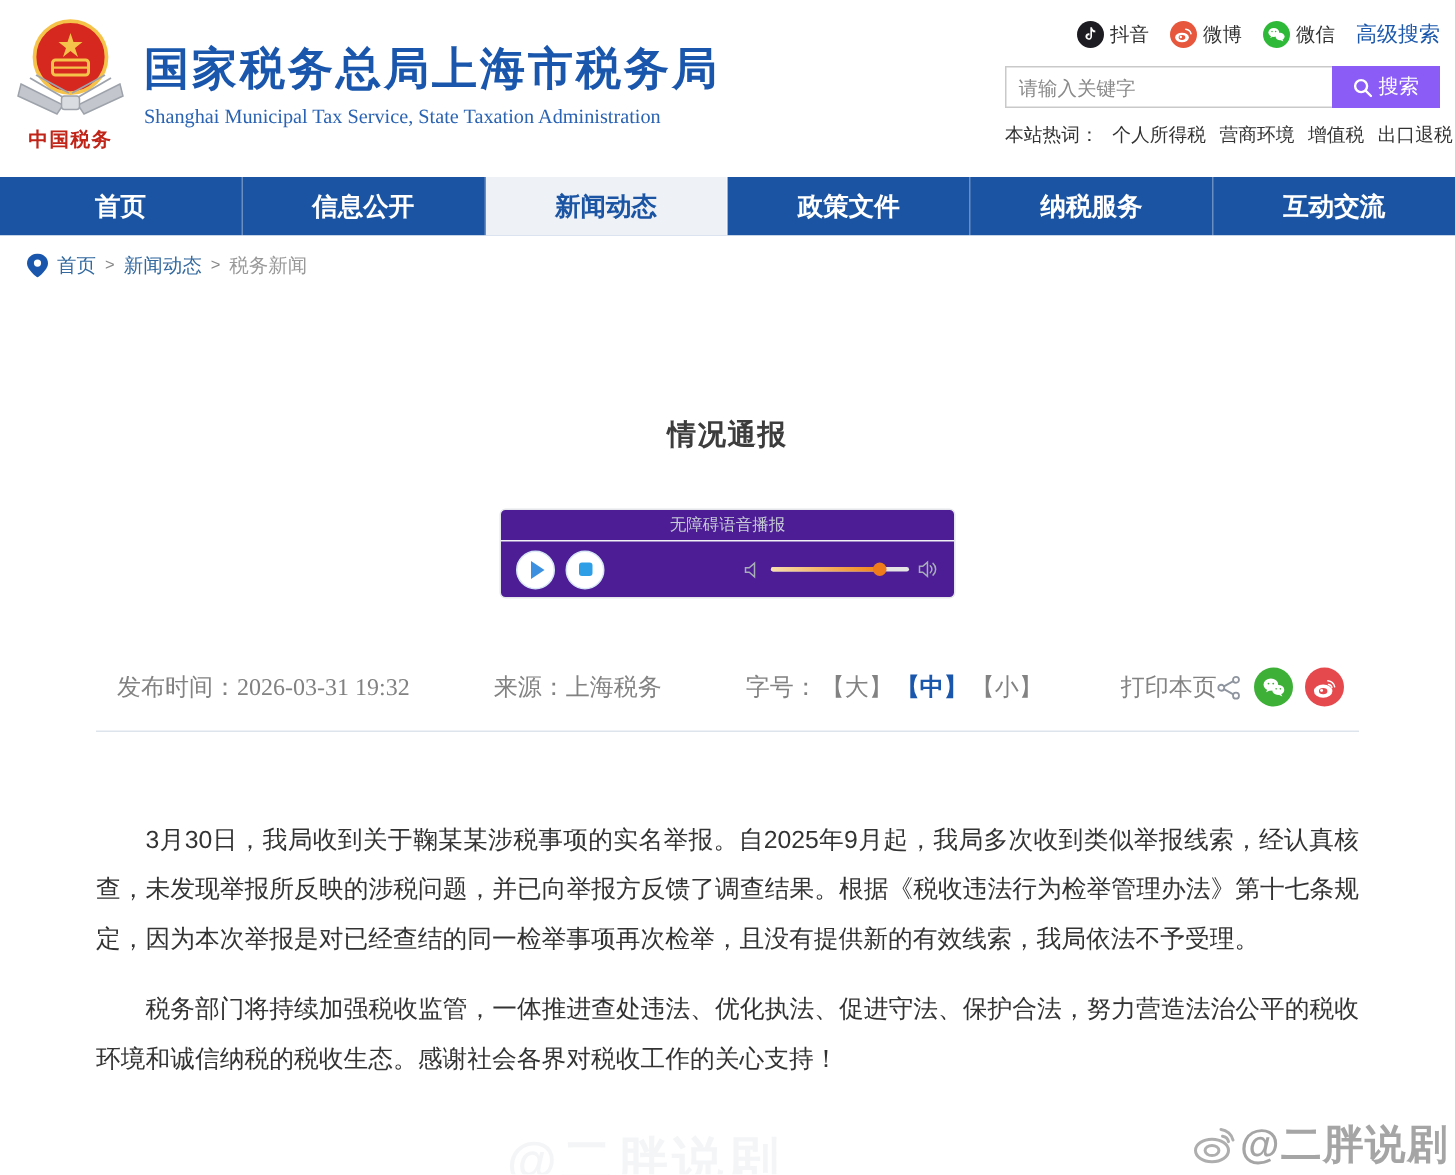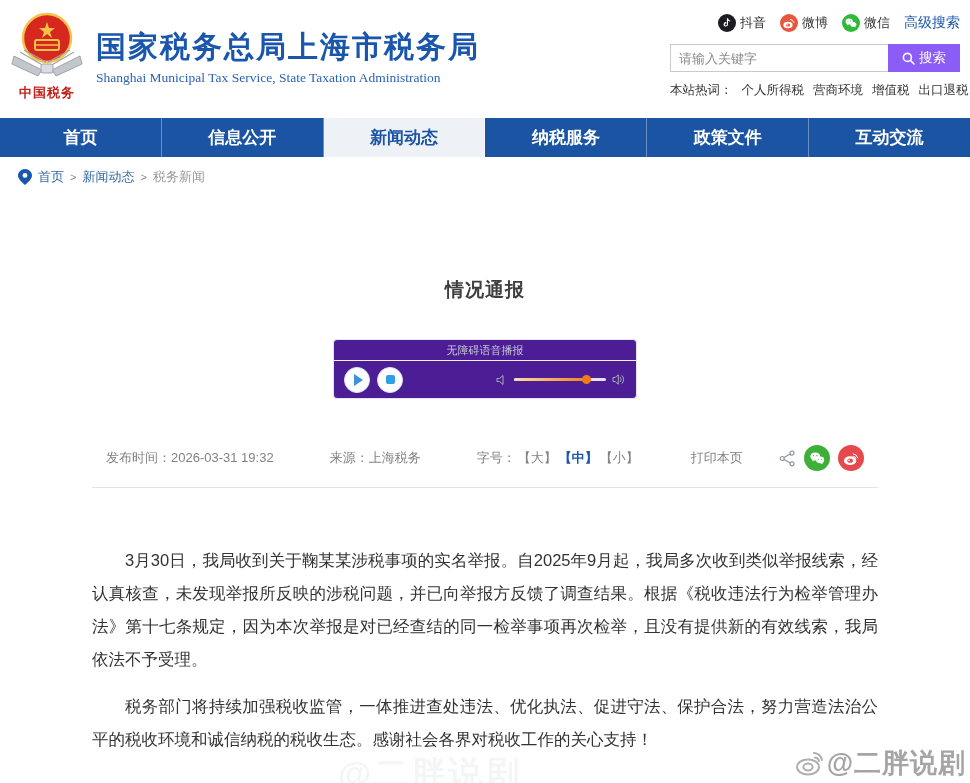--- a/index.html
+++ b/index.html
@@ -35,35 +35,35 @@
   .nav-item:last-child { border-right:none; }
   .nav-item.active { background:#eef1f6; color:#1a54a2; }
 
   
   .breadcrumb { height:40px; display:flex; align-items:center; padding-left:18px; font-size:13px; background:#fff; gap:6px; }
   .breadcrumb a { color:#33699f; text-decoration:none; cursor:pointer; }
   .breadcrumb .sep { color:#8a8a8a; font-size:11px; }
   .breadcrumb .current { color:#999; }
 
   
-  .article { padding:0 92px; }
+  .article { padding:0 64px; }
   .article-title { text-align:center; font-size:19px; font-weight:bold; color:#3d3d3d; margin-top:80px; letter-spacing:1px; }
 
   .player { width:304px; margin:36px auto 0; border:1px solid #e4e6ea; border-radius:4px; background:#4c1d95; }
   .player-caption { height:21px; line-height:21px; text-align:center; font-size:11px; color:#c6cbd6; border-bottom:1px solid #f0f1f4; }
   .player-controls { height:37px; display:flex; align-items:center; padding:0 10px; }
   .pbtn { width:26px; height:26px; border-radius:50%; background:#fff; border:1px solid #d6e6f6; display:flex; align-items:center; justify-content:center; cursor:pointer; margin-right:7px; }
   .play-tri { width:0; height:0; border-left:9px solid #3d8fe0; border-top:6px solid transparent; border-bottom:6px solid transparent; margin-left:2px; }
   .stop-sq { width:9px; height:9px; background:#2e9fe6; border-radius:2px; }
   .vol-group { margin-left:auto; display:flex; align-items:center; gap:6px; }
   .vol-track { position:relative; width:92px; height:3px; border-radius:2px; background:#e4e4e4; cursor:pointer; }
   .vol-fill { position:absolute; left:0; top:0; height:3px; width:78%; border-radius:2px; background:linear-gradient(90deg,#f7dfae,#f08519); }
   .vol-thumb { position:absolute; top:-3px; left:78%; width:9px; height:9px; margin-left:-4px; border-radius:50%; background:#ef7b1a; cursor:grab; }
 
-  .meta-row { display:flex; align-items:center; margin-top:46px; padding:0 14px 16px 14px; border-bottom:1px solid #dde4ec; font-size:13px; color:#828282; }
+  .meta-row { display:flex; align-items:center; margin-top:46px; padding:0 14px 16px 14px; border-bottom:1px solid #dde4ec; font-size:16px; color:#828282;font-family:Liberation Serif, serif; }
   .meta-item { white-space:nowrap; }
   .meta-src { margin-left:56px; }
   .meta-size { margin-left:56px; display:flex; gap:2px; }
   .fs-opt { cursor:pointer; color:#828282; }
   .fs-opt.active { color:#1a57ac; font-weight:bold; }
   .meta-print { margin-left:52px; cursor:pointer; color:#828282; }
   .share-group { margin-left:auto; display:flex; align-items:center; gap:8px; }
   .share-circle { width:26px; height:26px; border-radius:50%; display:flex; align-items:center; justify-content:center; cursor:pointer; }
   .share-wechat { background:#3eb038; }
   .share-weibo  { background:#e6494d; }
@@ -165,22 +165,22 @@
         <a>增值税</a>
         <a>出口退税</a>
       </div>
     </div>
   </header>
 
   <nav class="main-nav">
     <div class="nav-item">首页</div>
     <div class="nav-item">信息公开</div>
     <div class="nav-item active">新闻动态</div>
+    <div class="nav-item">政策文件</div>
     <div class="nav-item">纳税服务</div>
-    <div class="nav-item">政策文件</div>
     <div class="nav-item">互动交流</div>
   </nav>
 
   <div class="breadcrumb">
     <span>
       <svg width="14" height="16" viewBox="0 0 14 16">
           <path d="M7 0 C3.1 0 0 3 0 6.6 C0 11 7 16 7 16 S14 11 14 6.6 C14 3 10.9 0 7 0 Z" fill="#1a57ac"></path>
           <circle cx="7" cy="6.4" r="2.4" fill="#fff"></circle>
         </svg>
     </span>

